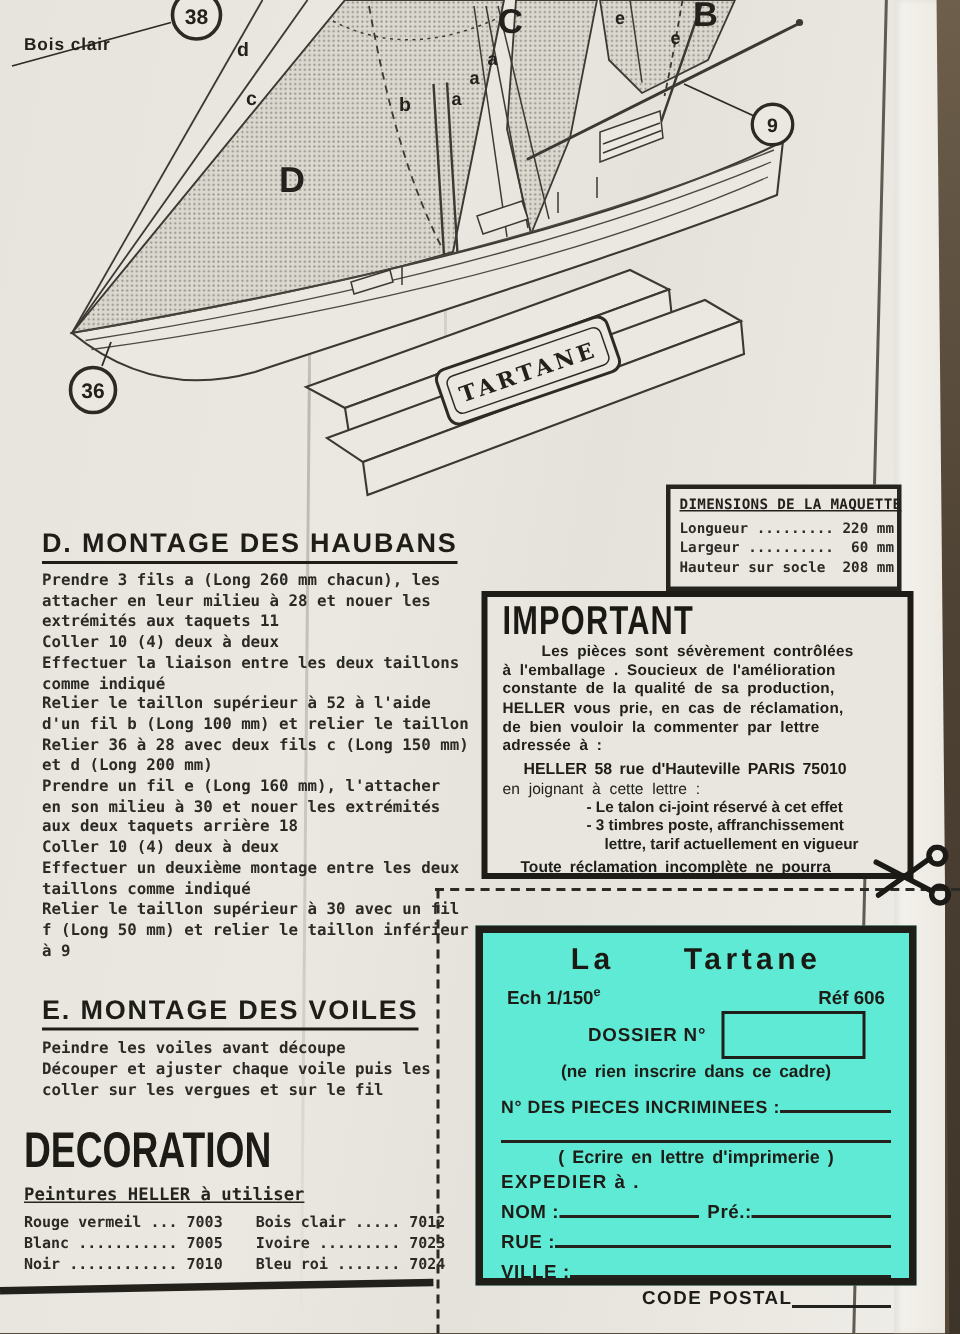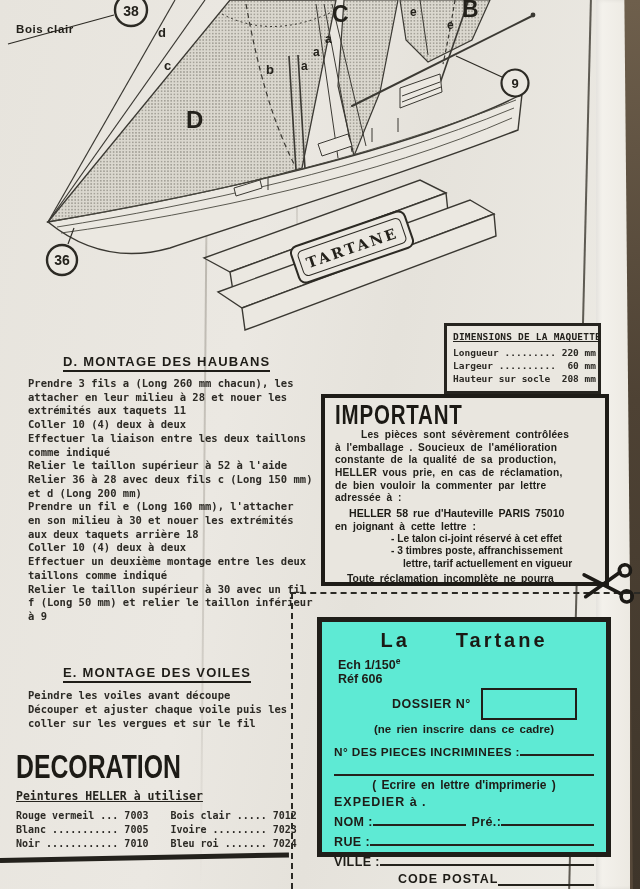--- a/index.html
+++ b/index.html
@@ -29,22 +29,22 @@
 
   
   .dims-box{position:absolute;left:444px;top:323px;width:157px;box-sizing:border-box;
     border:3.5px solid #26241f;background:#eae7e0;padding:5px 6px 6px 6px;}
   .dims-title{font-family:"DejaVu Sans Mono",monospace;font-weight:bold;font-size:9.5px;
     color:#23211c;text-decoration:underline;white-space:pre;margin-bottom:4px;letter-spacing:.2px;}
   .dims-rows .mono-row{font-size:9.5px;line-height:13px;}
 
   
   .sec{position:absolute;left:28px;width:300px;color:#28261f;}
-  .sec-heading{display:inline-block;font-weight:bold;font-size:13px;letter-spacing:1.2px;
-    color:#1f1d18;border-bottom:2.2px solid #1f1d18;padding-bottom:1px;margin-bottom:5px;margin-left:35px;}
+  .sec-heading{display:inline-block;font-weight:bold;font-size:18px;letter-spacing:1.2px;
+    color:#1f1d18;border-bottom:2.2px solid #1f1d18;padding-bottom:1px;margin-bottom:5px;}
   .body-lines .mono-row{font-size:10.5px;line-height:13.7px;}
   .sec-d{top:352px;}
   .sec-e{top:663px;}
   .sec-e .body-lines .mono-row{line-height:14px;}
 
   .decoration{position:absolute;left:16px;top:750px;width:300px;color:#23211b;}
   .deco-heading{font-weight:bold;font-size:31px;letter-spacing:0;
     transform:scale(.8,1.08);transform-origin:left top;line-height:1;color:#1d1b16;}
   .deco-sub{margin-top:8px;font-family:"DejaVu Sans Mono",monospace;font-weight:bold;
     font-size:11.5px;text-decoration:underline;color:#26241e;}
@@ -54,54 +54,54 @@
   
   .imp-box{position:absolute;left:321px;top:394px;width:288px;height:192px;box-sizing:border-box;
     border:4px solid #1e1c17;background:#e9e6df;padding:2px 10px 0 10px;overflow:hidden;}
   .imp-title{font-weight:bold;font-size:25px;transform:scale(.82,1.08);transform-origin:left top;
     line-height:1.05;color:#1b1914;letter-spacing:1px;margin-bottom:3px;}
   .imp-par div{font-weight:bold;font-size:10.2px;line-height:12.6px;color:#21201b;
     word-spacing:2.6px;letter-spacing:.2px;}
   .imp-par div:first-child{text-indent:26px;}
   .imp-address{font-weight:bold;font-size:10.6px;line-height:13px;color:#1d1c17;
     text-indent:14px;word-spacing:2px;margin-top:2px;}
-  .imp-join{font-weight:bold;font-size:10.4px;line-height:13px;word-spacing:3px;color:#21201b;}
+  .imp-join{font-weight:normal;font-size:10.4px;line-height:13px;word-spacing:3px;color:#21201b;}
   .imp-bullets div{font-weight:bold;font-size:10.2px;line-height:12.6px;color:#21201b;margin-left:56px;}
   .imp-bullets div:last-child{margin-left:68px;}
   .imp-footer div{font-weight:bold;font-size:10.4px;line-height:12.8px;color:#1e1d18;word-spacing:2.4px;}
   .imp-footer div:first-child{text-indent:12px;margin-top:2px;}
 
   
   .cut-h{position:absolute;left:290px;top:592px;width:350px;height:0;border-top:2.2px dashed #2b2a25;}
   .cut-v{position:absolute;left:291px;top:593px;width:0;height:296px;border-left:2.2px dashed #2b2a25;}
   .scissors{position:absolute;left:583px;top:564px;transform:rotate(-4deg);}
 
   
   .form-box{position:absolute;left:317px;top:617px;width:294px;height:240px;box-sizing:border-box;
     border:5px solid #201e19;background:#5eead4;padding:7px 12px 6px 12px;color:#1e1c17;}
   .form-title{display:flex;justify-content:center;gap:46px;font-weight:bold;font-size:20px;
     letter-spacing:3px;color:#1b1914;}
   .form-row2{display:flex;justify-content:space-between;align-items:baseline;
-    font-weight:bold;font-size:12.5px;margin-top:4px;padding:0 4px;flex-direction:column;}
+    font-weight:bold;font-size:12.5px;margin-top:4px;padding:0 4px;}
   .sup{font-size:8.5px;vertical-align:super;}
   .dossier-row{display:flex;align-items:center;margin-left:58px;margin-top:2px;
     font-weight:bold;font-size:12.5px;letter-spacing:.5px;}
   .dossier-rect{width:92px;height:28px;border:2.5px solid #201e19;margin-left:10px;background:transparent;}
   .no-inscrire{text-align:center;font-weight:bold;font-size:11.5px;margin-top:3px;word-spacing:2px;}
   .pieces-row{display:flex;align-items:baseline;font-weight:bold;font-size:11.8px;
     letter-spacing:.4px;margin-top:7px;}
   .rule{border-bottom:2px solid #24221c;flex:1 1 auto;height:12px;}
   .full-rule{border-bottom:2px solid #24221c;height:0;margin-top:15px;}
   .ecrire{text-align:center;font-weight:bold;font-size:12px;margin-top:2px;word-spacing:2px;}
   .expedier{font-weight:bold;font-size:12.5px;letter-spacing:1px;margin-top:3px;}
   .addr-row{display:flex;align-items:baseline;font-weight:bold;font-size:12.5px;
     letter-spacing:.4px;margin-top:3px;}
   .addr-row .lbl2{margin-left:6px;}
   .cp-row{display:flex;align-items:center;font-weight:bold;font-size:12.5px;
-    letter-spacing:1px;margin-top:3px;margin-left:64px;}
+    letter-spacing:1px;margin-top:3px;margin-left:94px;}
   .cp-row .rule{max-width:104px;}
 
   .bottom-rule{position:absolute;left:0;top:858px;width:289px;height:4.5px;background:#23211c;
     transform:rotate(-1.1deg);transform-origin:left center;}
 </style>
 </head>
 <body>
 
 <div class="screen">
 
@@ -217,20 +217,21 @@
   <section class="sec sec-d">
     <div class="sec-heading">D. MONTAGE DES HAUBANS</div>
     <div class="body-lines">
         <div class="mono-row">Prendre 3 fils a (Long 260 mm chacun), les</div>
         <div class="mono-row">attacher en leur milieu à 28 et nouer les</div>
         <div class="mono-row">extrémités aux taquets 11</div>
         <div class="mono-row">Coller 10 (4) deux à deux</div>
         <div class="mono-row">Effectuer la liaison entre les deux taillons</div>
         <div class="mono-row">comme indiqué</div>
         <div class="mono-row">Relier le taillon supérieur à 52 à l'aide</div>
+        <div class="mono-row">d'un fil b (Long 100 mm) et relier le taillon</div>
         <div class="mono-row">Relier 36 à 28 avec deux fils c (Long 150 mm)</div>
         <div class="mono-row">et d (Long 200 mm)</div>
         <div class="mono-row">Prendre un fil e (Long 160 mm), l'attacher</div>
         <div class="mono-row">en son milieu à 30 et nouer les extrémités</div>
         <div class="mono-row">aux deux taquets arrière 18</div>
         <div class="mono-row">Coller 10 (4) deux à deux</div>
         <div class="mono-row">Effectuer un deuxième montage entre les deux</div>
         <div class="mono-row">taillons comme indiqué</div>
         <div class="mono-row">Relier le taillon supérieur à 30 avec un fil</div>
         <div class="mono-row">f (Long 50 mm) et relier le taillon inférieur</div>

